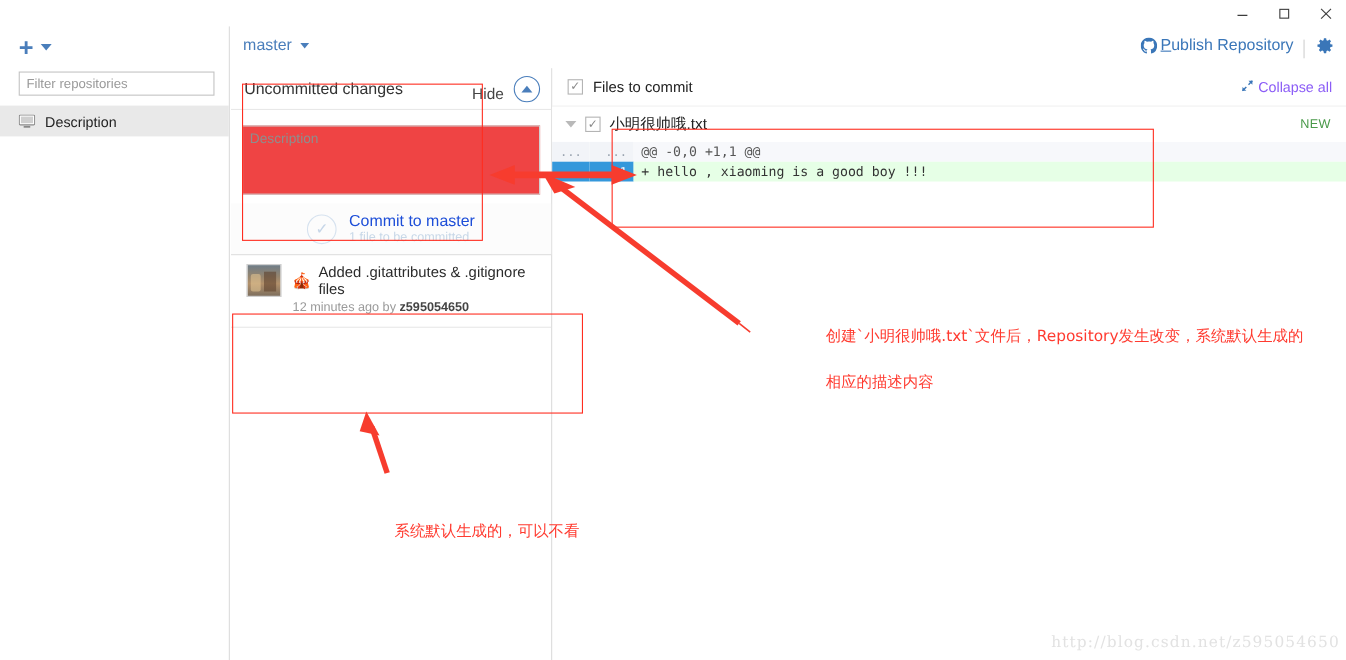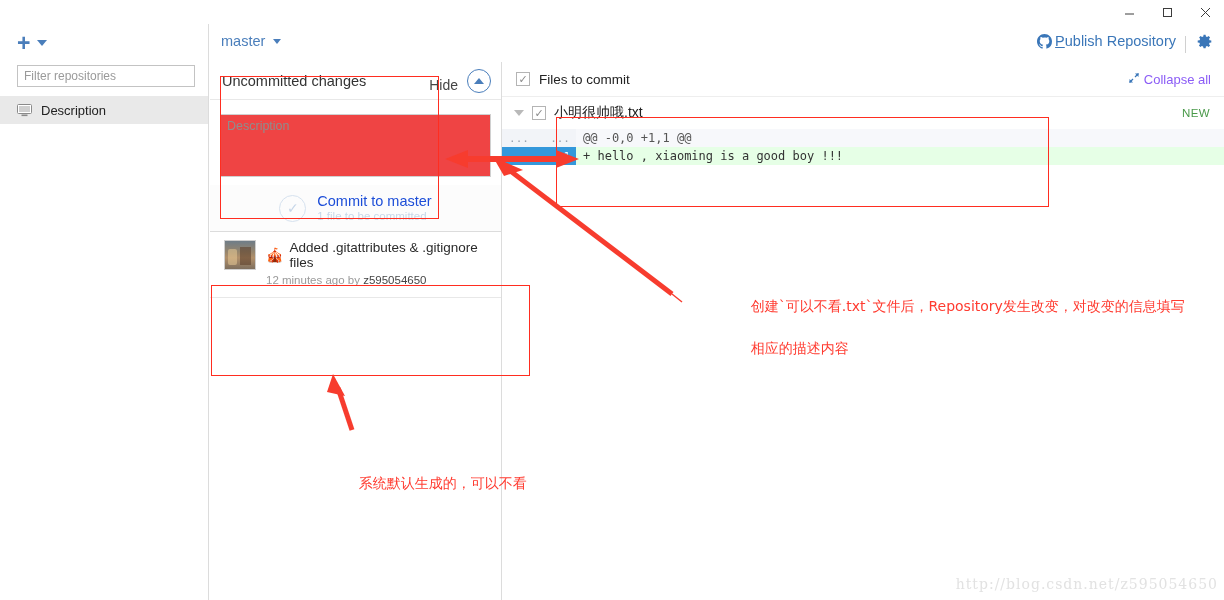--- a/index.html
+++ b/index.html
@@ -140,21 +140,21 @@
     background:rgba(230,200,150,.55); border-radius:2px;
   }
   .avatar::before {
     content:""; position:absolute; right:4px; top:6px; width:11px; height:18px;
     background:rgba(90,60,40,.55);
   }
   .commit-meta { min-width:0; }
   .commit-line1 { display:flex; align-items:center; gap:6px; font-size:13.5px; color:#2b2b2b; }
   .tent { font-size:14px; line-height:1; }
   .commit-line2 { font-size:11.5px; color:#9a9a9a; margin-top:2px; }
-  .commit-line2 b { color:#444; font-weight:normal; }
+  .commit-line2 b { color:#444; font-weight:bold; }
 
   
   .files-head {
     height:34px; display:flex; align-items:center; justify-content:space-between;
     padding:0 13px 0 14px;
   }
   .fh-left { display:flex; align-items:center; gap:9px; }
   .cbox {
     width:14px; height:14px; border:1px solid #b4b4b4; background:#fff;
     display:flex; align-items:center; justify-content:center;
@@ -392,21 +392,21 @@
       <path d="M672,294 L500,163" stroke="#f73c2e" stroke-width="5" fill="none"></path>
       <polygon points="493,157 523,170 504,176" fill="#f73c2e"></polygon>
 
       <path d="M672,294 L682,302" stroke="#f73c2e" stroke-width="1.5" fill="none"></path>
 
       <path d="M352,430 L338,388" stroke="#f73c2e" stroke-width="5" fill="none"></path>
       <polygon points="333,374 345,396 327,392" fill="#f73c2e"></polygon>
     </svg>
 
     <div class="anno-txt" style="left:724px; top:275px;">
-      <span>创建`可以不看.txt`文件后，Repository发生改变，对改变的信息填写</span><br>
+      <span>创建`小明很帅哦.txt`文件后，Repository发生改变，系统默认生成的</span><br>
       <span>相应的描述内容</span>
     </div>
 
     <div class="anno-txt" style="left:332px; top:452px;">
       <span>系统默认生成的，可以不看</span>
     </div>
 
     <div class="watermark">http://blog.csdn.net/z595054650</div>
   </div>
 

